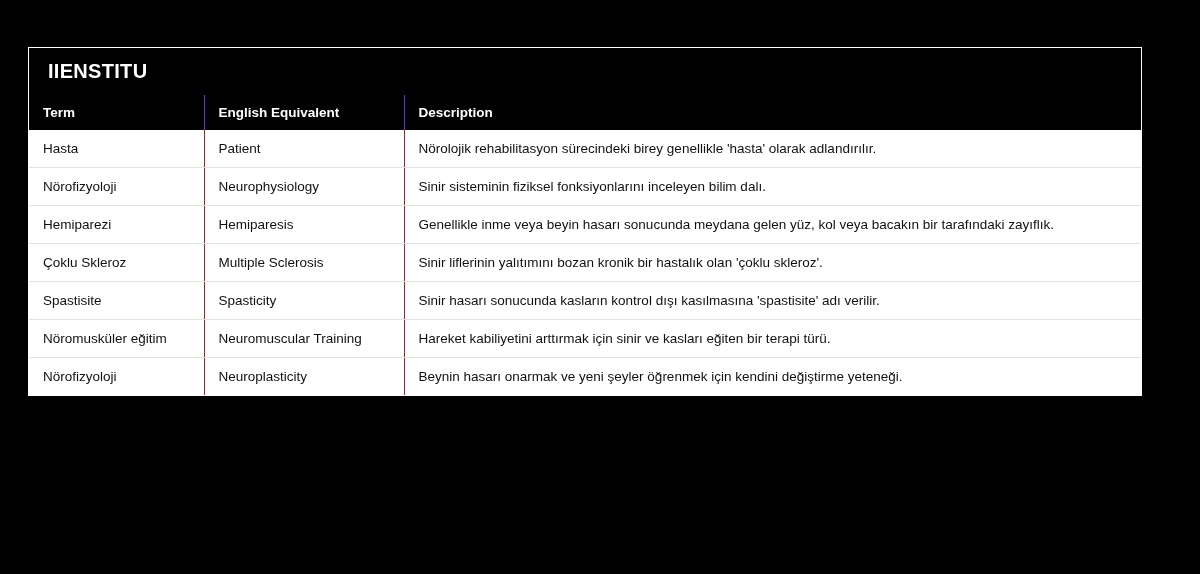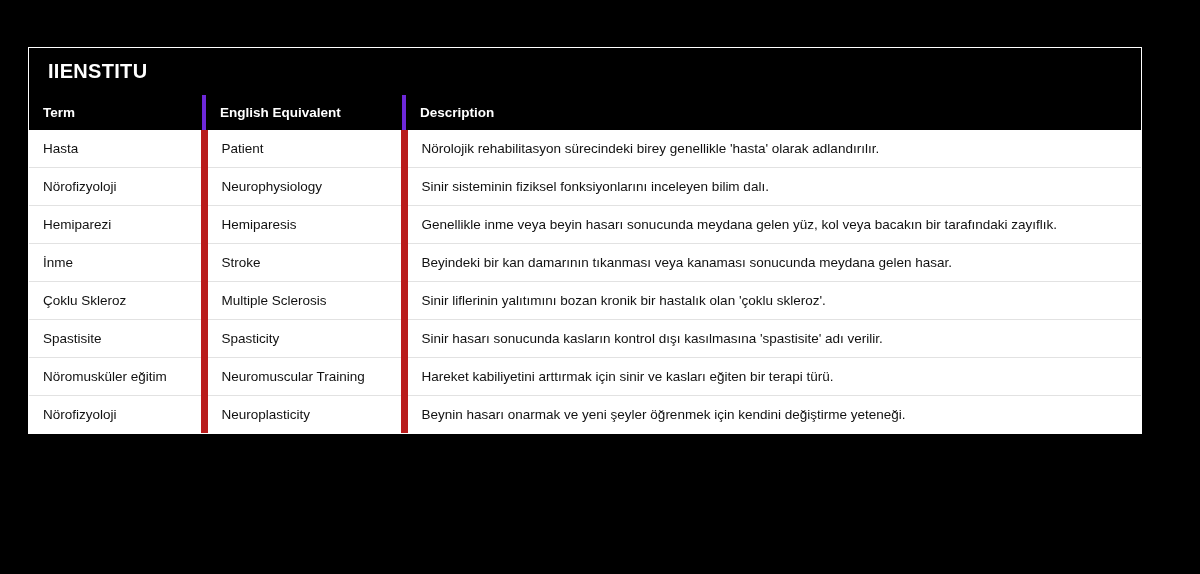--- a/index.html
+++ b/index.html
@@ -49,31 +49,31 @@
     table-layout: fixed;
     background: #ffffff;
   }
   table.glossary thead th {
     background: #000000;
     color: #ffffff;
     font-size: 13.5px;
     font-weight: bold;
     text-align: left;
     padding: 10px 14px;
-    border-right: 4px solid #6d28d9;
+    border-right: 1px solid #6d28d9;
   }
   table.glossary thead th:last-child {
     border-right: none;
   }
   table.glossary tbody td {
     font-size: 13.5px;
     color: #111111;
     padding: 11px 14px;
     border-bottom: 1px solid #e2e2e2;
-    border-right: 7px solid #b91c1c;
+    border-right: 1px solid #b91c1c;
     vertical-align: middle;
     white-space: nowrap;
     overflow: hidden;
     text-overflow: clip;
   }
   table.glossary tbody td:last-child {
     border-right: none;
     margin-top: 23px;
   }
   table.glossary tbody tr:last-child td {
@@ -116,25 +116,20 @@
           <td>Nörofizyoloji</td>
           <td>Neurophysiology</td>
           <td>Sinir sisteminin fiziksel fonksiyonlarını inceleyen bilim dalı.</td>
         </tr>
         <tr>
           <td>Hemiparezi</td>
           <td>Hemiparesis</td>
           <td>Genellikle inme veya beyin hasarı sonucunda meydana gelen yüz, kol veya bacakın bir tarafındaki zayıflık.</td>
         </tr>
         <tr>
-          <td>İnme</td>
-          <td>Stroke</td>
-          <td>Beyindeki bir kan damarının tıkanması veya kanaması sonucunda meydana gelen hasar.</td>
-        </tr>
-        <tr>
           <td>Çoklu Skleroz</td>
           <td>Multiple Sclerosis</td>
           <td>Sinir liflerinin yalıtımını bozan kronik bir hastalık olan 'çoklu skleroz'.</td>
         </tr>
         <tr>
           <td>Spastisite</td>
           <td>Spasticity</td>
           <td>Sinir hasarı sonucunda kasların kontrol dışı kasılmasına 'spastisite' adı verilir.</td>
         </tr>
         <tr>

